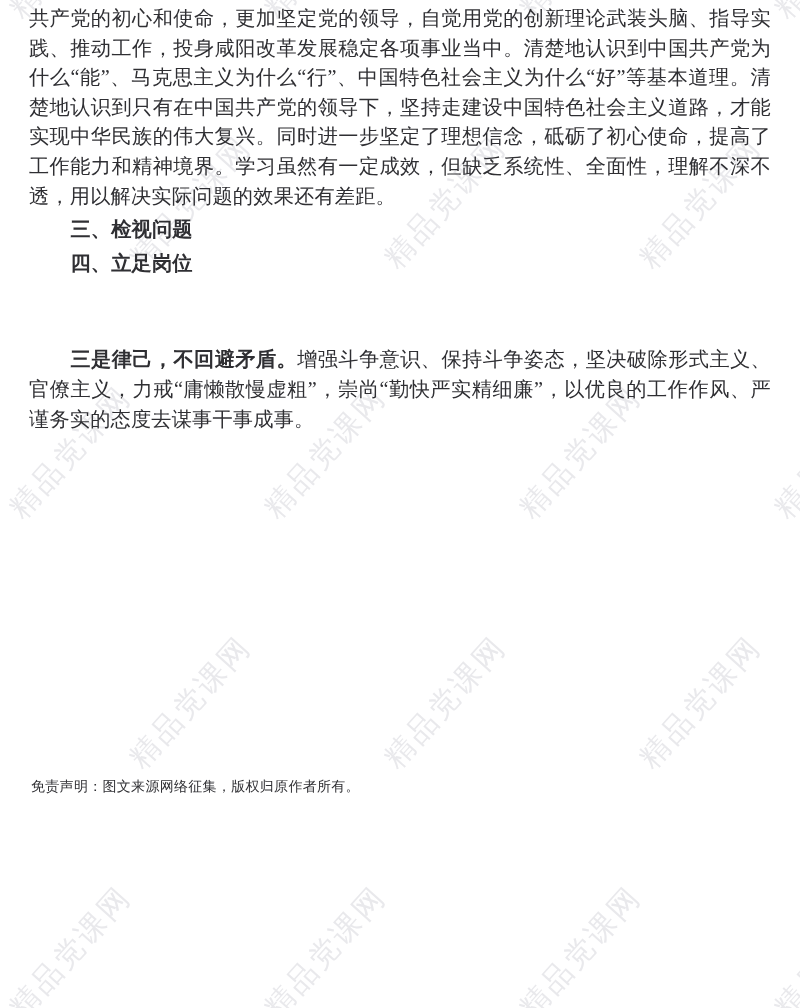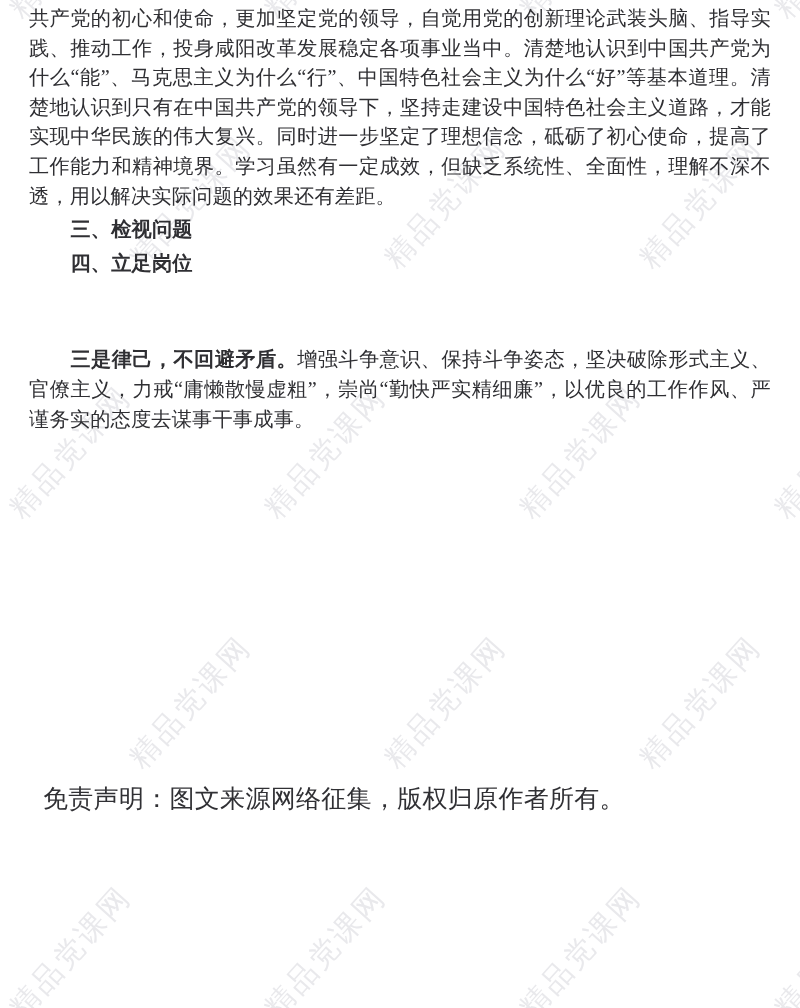--- a/index.html
+++ b/index.html
@@ -64,22 +64,22 @@
 
   
   #footer {
     position: absolute;
     left: 27px;
     top: 768px;
     width: 740px;
     z-index: 2;
   }
   #footer .dline {
-    margin: 16px;
-    font-size: 25px;
+    margin: 4px;
+    font-size: 14px;
     line-height: 30px;
     color: #303034;
     font-family: "Liberation Serif", "DejaVu Serif", serif;
     letter-spacing: 0.3px;
     white-space: nowrap;
   }
 </style>
 </head>
 <body>
 

